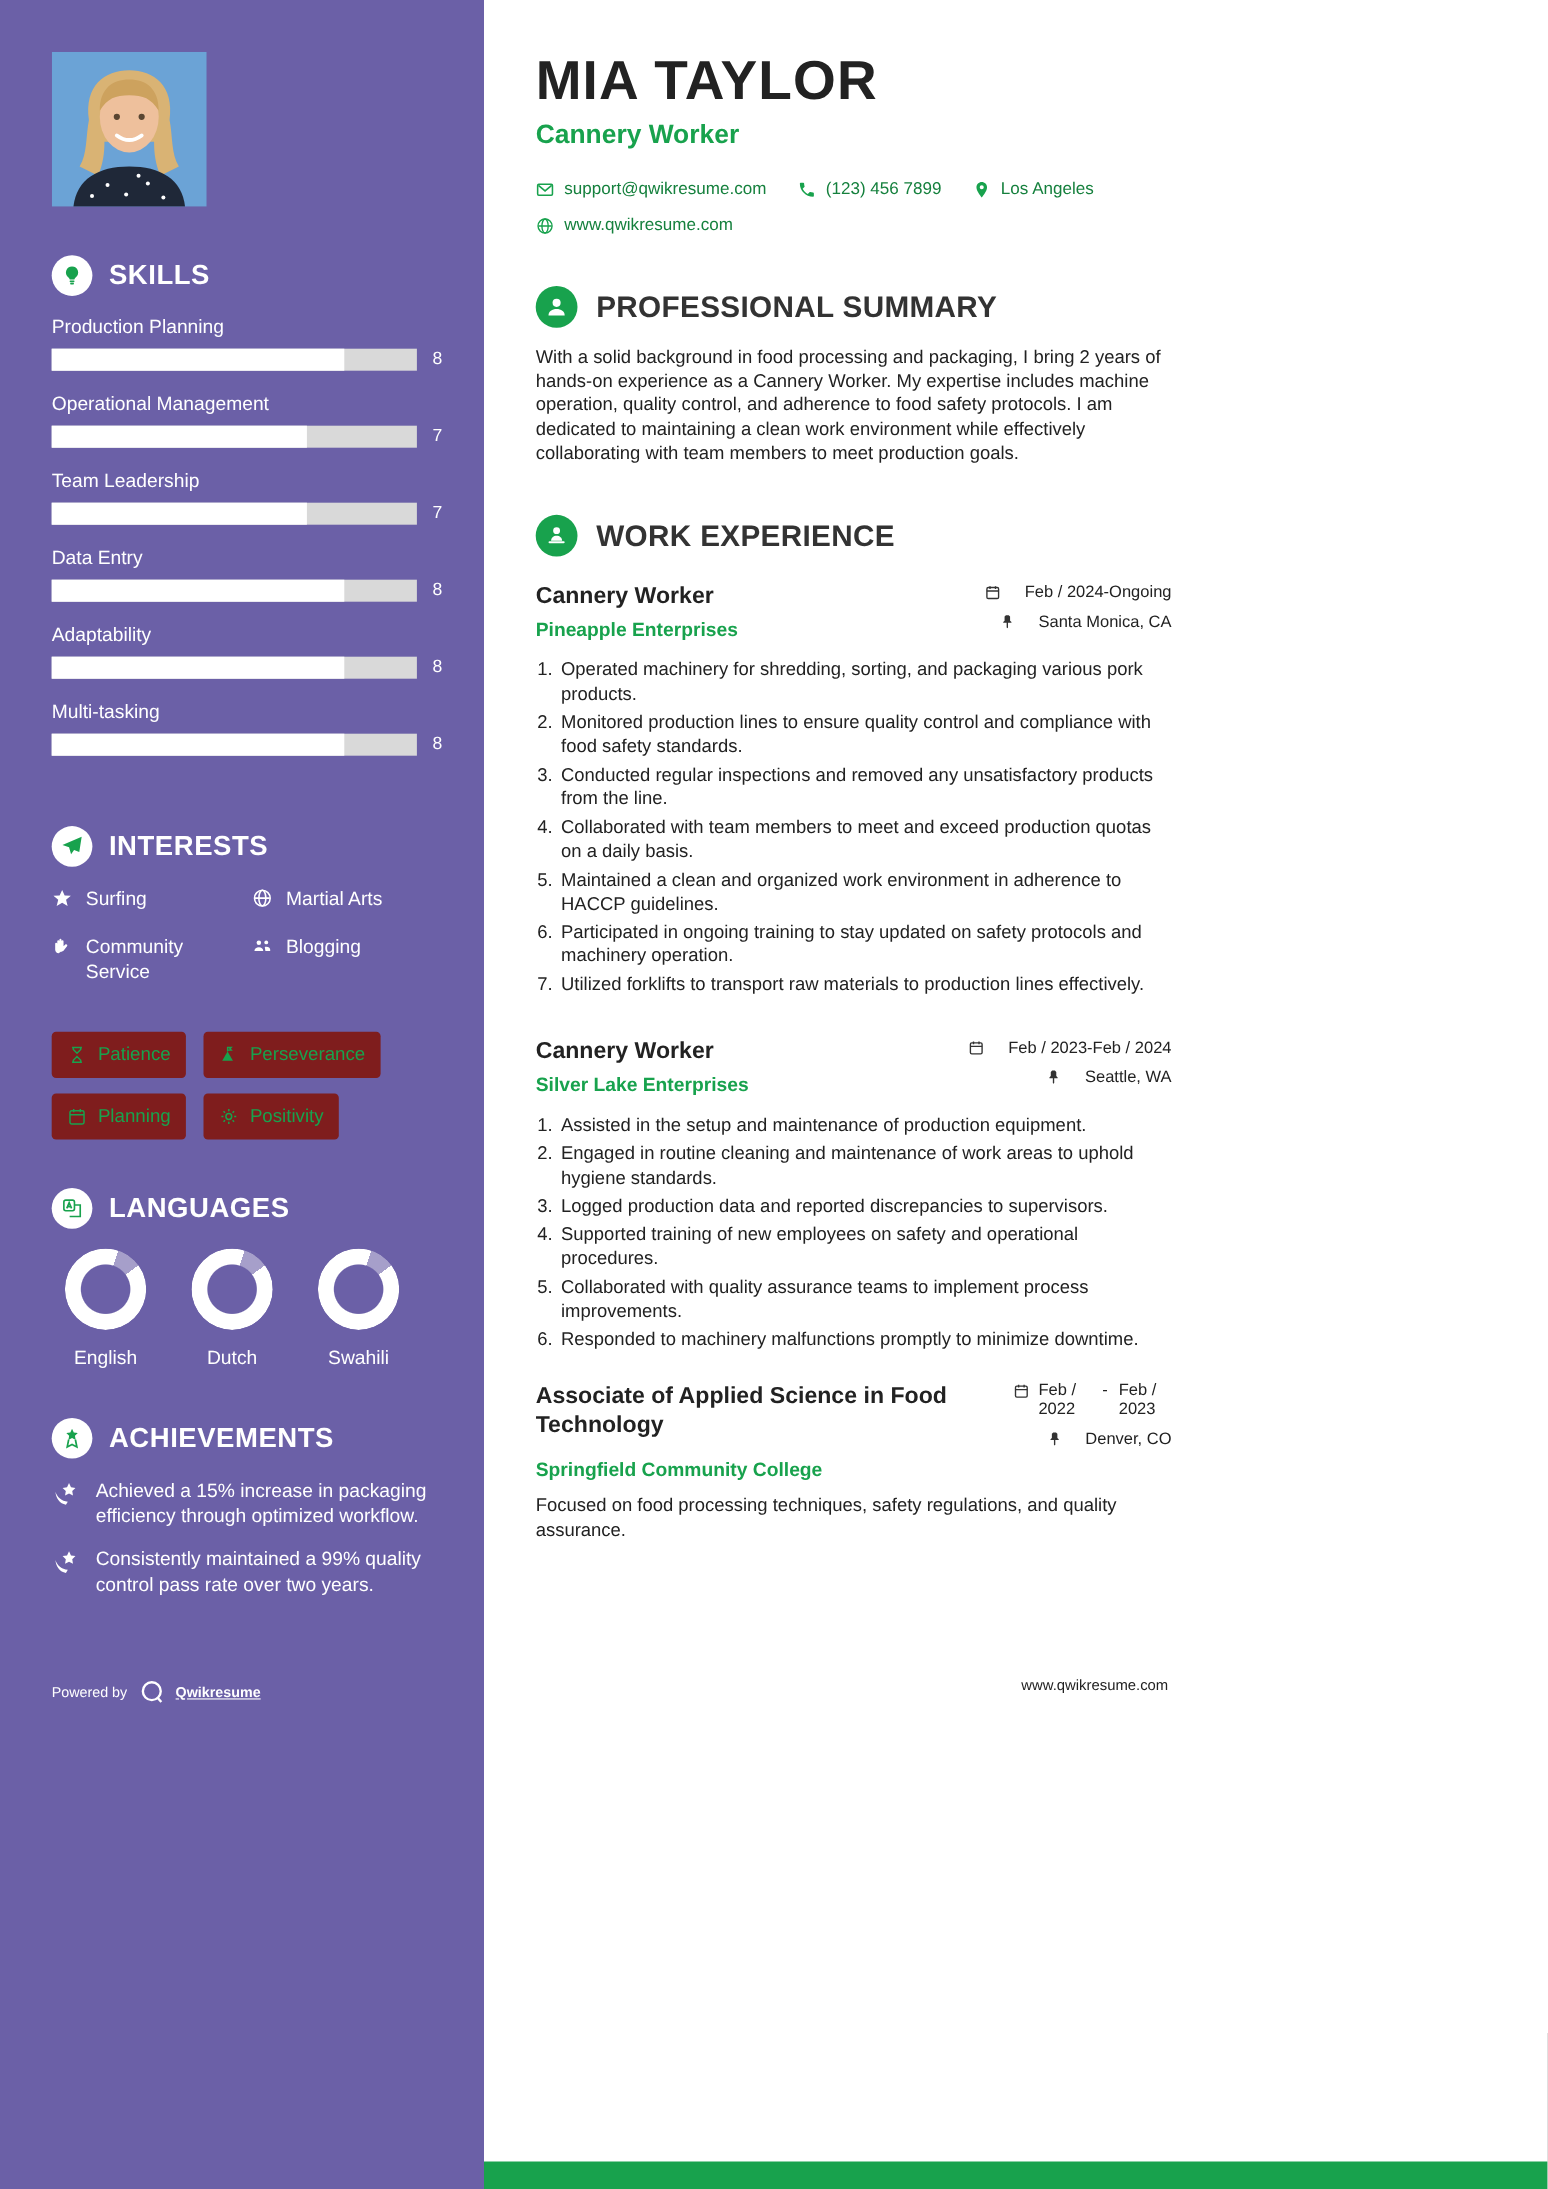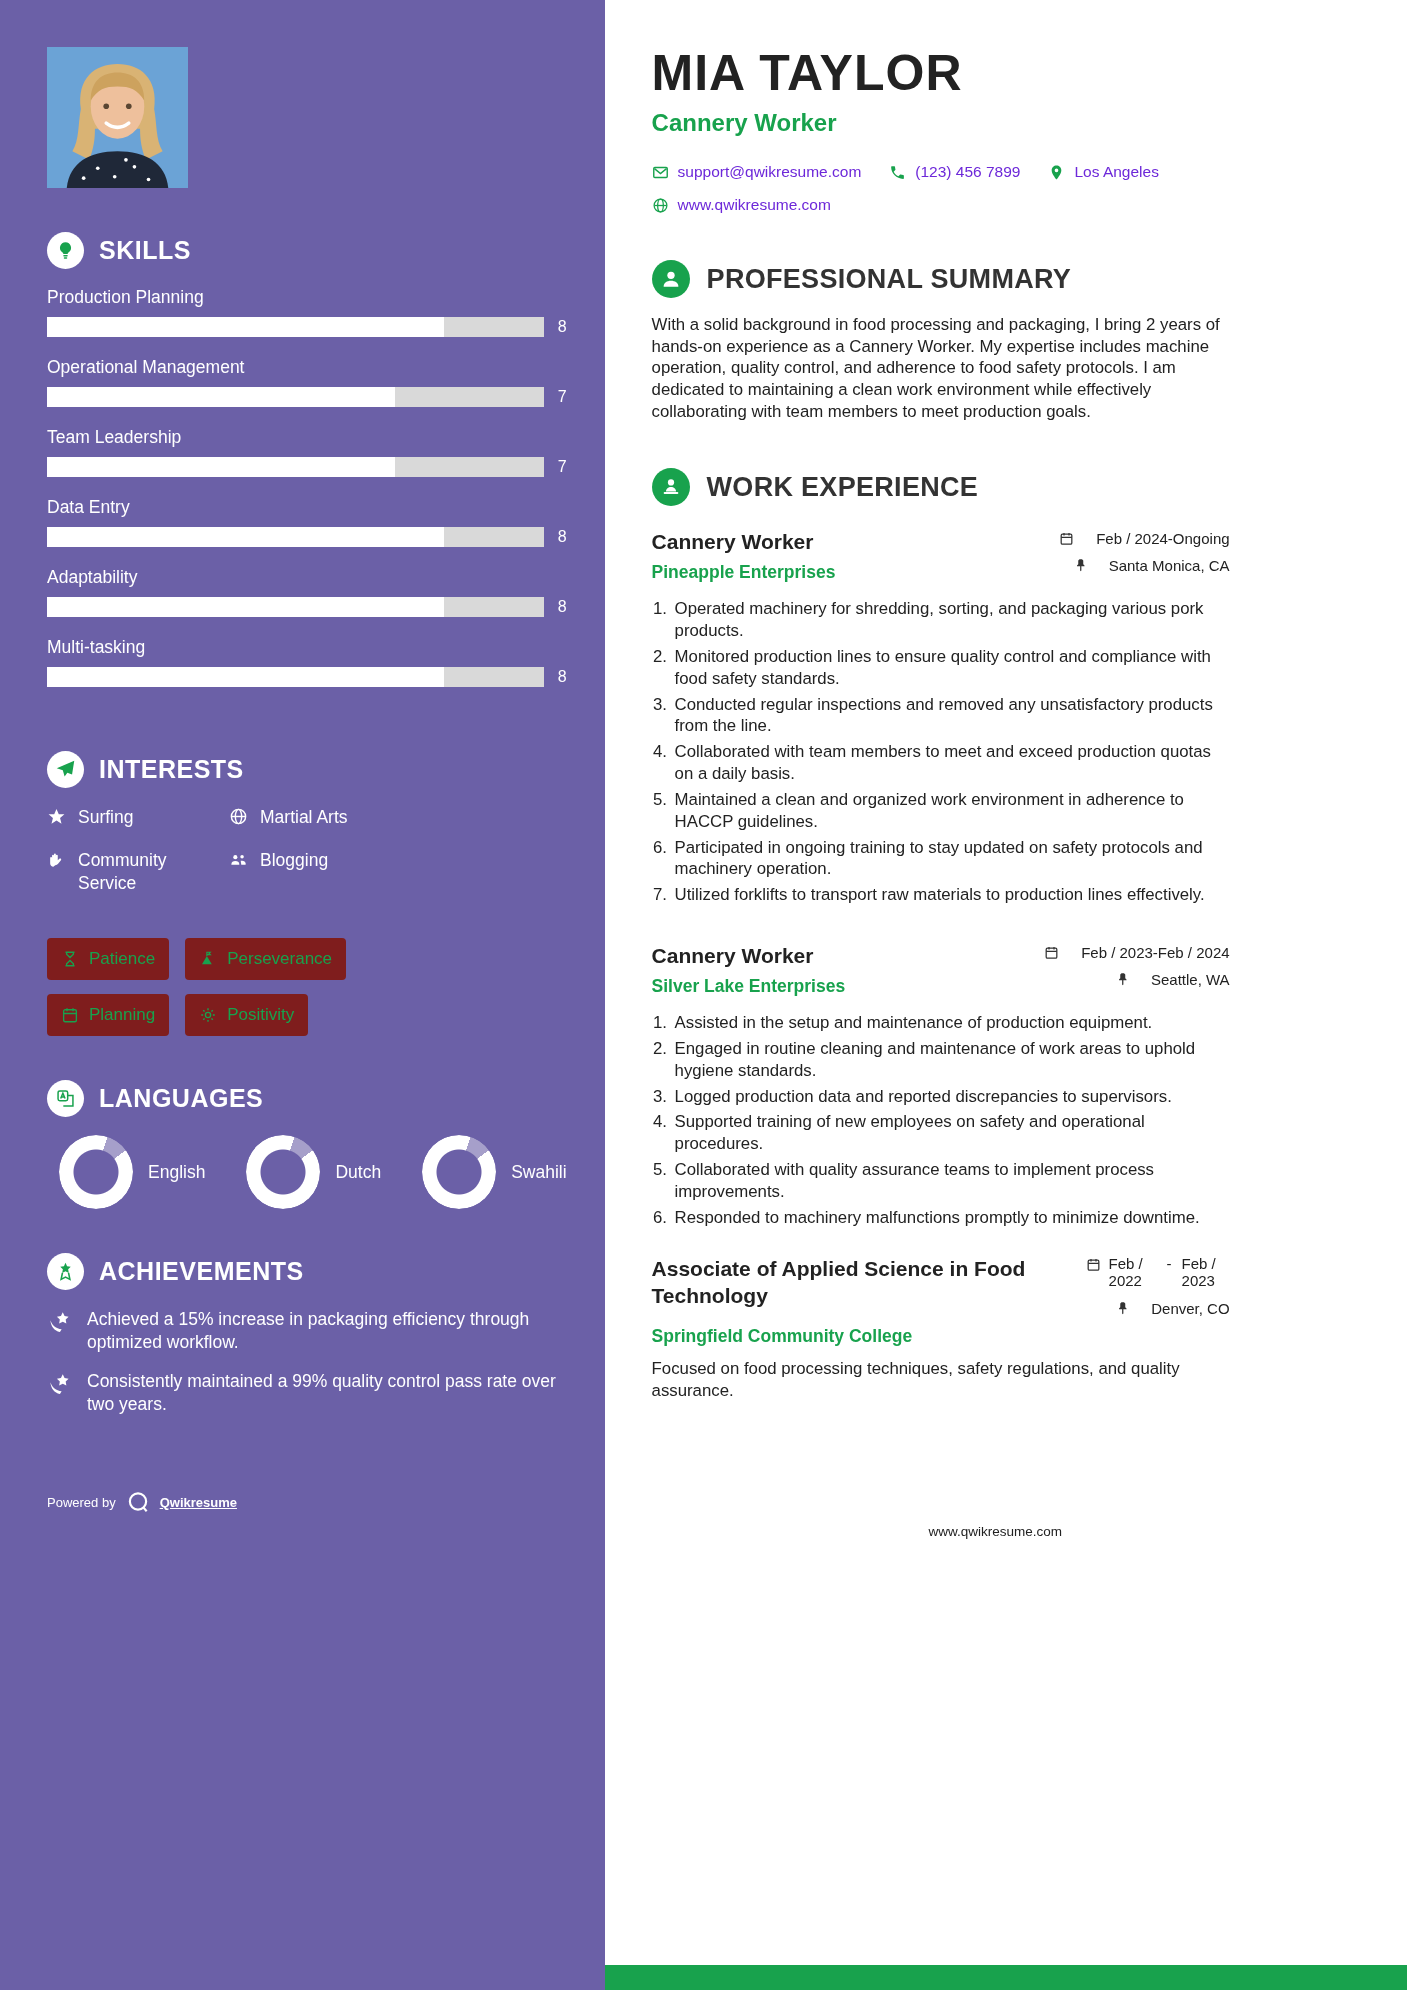--- a/index.html
+++ b/index.html
@@ -27,39 +27,39 @@
   .interests-grid { display:grid; grid-template-columns:176px 1fr; row-gap:20px; column-gap:6px; }
   .interest { display:flex; gap:12px; align-items:flex-start; font-size:17.5px; line-height:1.3; }
   .interest .i-ico { flex:0 0 19px; margin-top:1px; }
   .interest svg { width:19px; height:19px; display:block; }
 
   .strengths-grid { display:flex; flex-wrap:wrap; gap:14px 16px; max-width:330px; }
   .strength { display:flex; align-items:center; gap:10px; background:#7f1d1d; color:#18A24D; font-size:17px; padding:11px 14px; border-radius:4px; }
   .strength svg { width:18px; height:18px; display:block; }
 
   .langs { display:flex; gap:41px; padding-left:12px; }
-  .lang { display:flex; flex-direction:row; align-items:center; gap:15px; font-size:17.5px; }
+  .lang { display:flex; flex-direction:column; align-items:center; gap:15px; font-size:17.5px; }
   .donut { width:74px; height:74px; border-radius:50%;
     -webkit-mask:radial-gradient(circle, transparent 0 22px, #000 23px);
     mask:radial-gradient(circle, transparent 0 22px, #000 23px); }
 
   .ach { display:flex; gap:13px; margin-bottom:16px; font-size:17.5px; line-height:1.3; }
   .ach .a-ico { flex:0 0 27px; margin-top:2px; }
   .ach svg { width:27px; height:27px; display:block; }
 
   .sb-footer { margin-top:58px; display:flex; align-items:center; gap:9px; font-size:13px; }
   .sb-footer .logo-badge svg { width:26px; height:26px; display:block; }
   .sb-footer .brand { color:#fff; text-decoration:underline; font-weight:700; cursor:pointer; }
 
   
   .main { flex:1; position:relative; padding:44px 0 0 47px; background:#fff; }
   .content { width:578px; }
   h1.name { font-size:50px; font-weight:800; color:#222; letter-spacing:1px; }
   .headline { color:#18A24D; font-size:24px; font-weight:700; margin:7px 0 26px; }
-  .contact-row { display:flex; align-items:center; gap:28px; font-size:15.5px; color:#6d28d9;text-align:center; }
+  .contact-row { display:flex; align-items:center; gap:28px; font-size:15.5px; color:#15803d;text-align:center; }
   .contact-row + .contact-row { margin-top:15px; }
   .contact-item { display:flex; align-items:center; gap:9px; }
   .c-icon { color:#18A24D; display:inline-flex; }
   .c-icon svg { width:17px; height:17px; display:block; }
   .contact-item.link { cursor:pointer; }
 
   .sec-head { display:flex; align-items:center; gap:17px; margin:46px 0 16px; }
   .sec-badge { width:38px; height:38px; border-radius:50%; background:#18A24D; color:#fff; display:flex; align-items:center; justify-content:center; flex:0 0 38px; }
   .sec-badge svg { width:22px; height:22px; }
   .sec-head h2 { font-size:27px; font-weight:800; color:#333; letter-spacing:.3px; }

